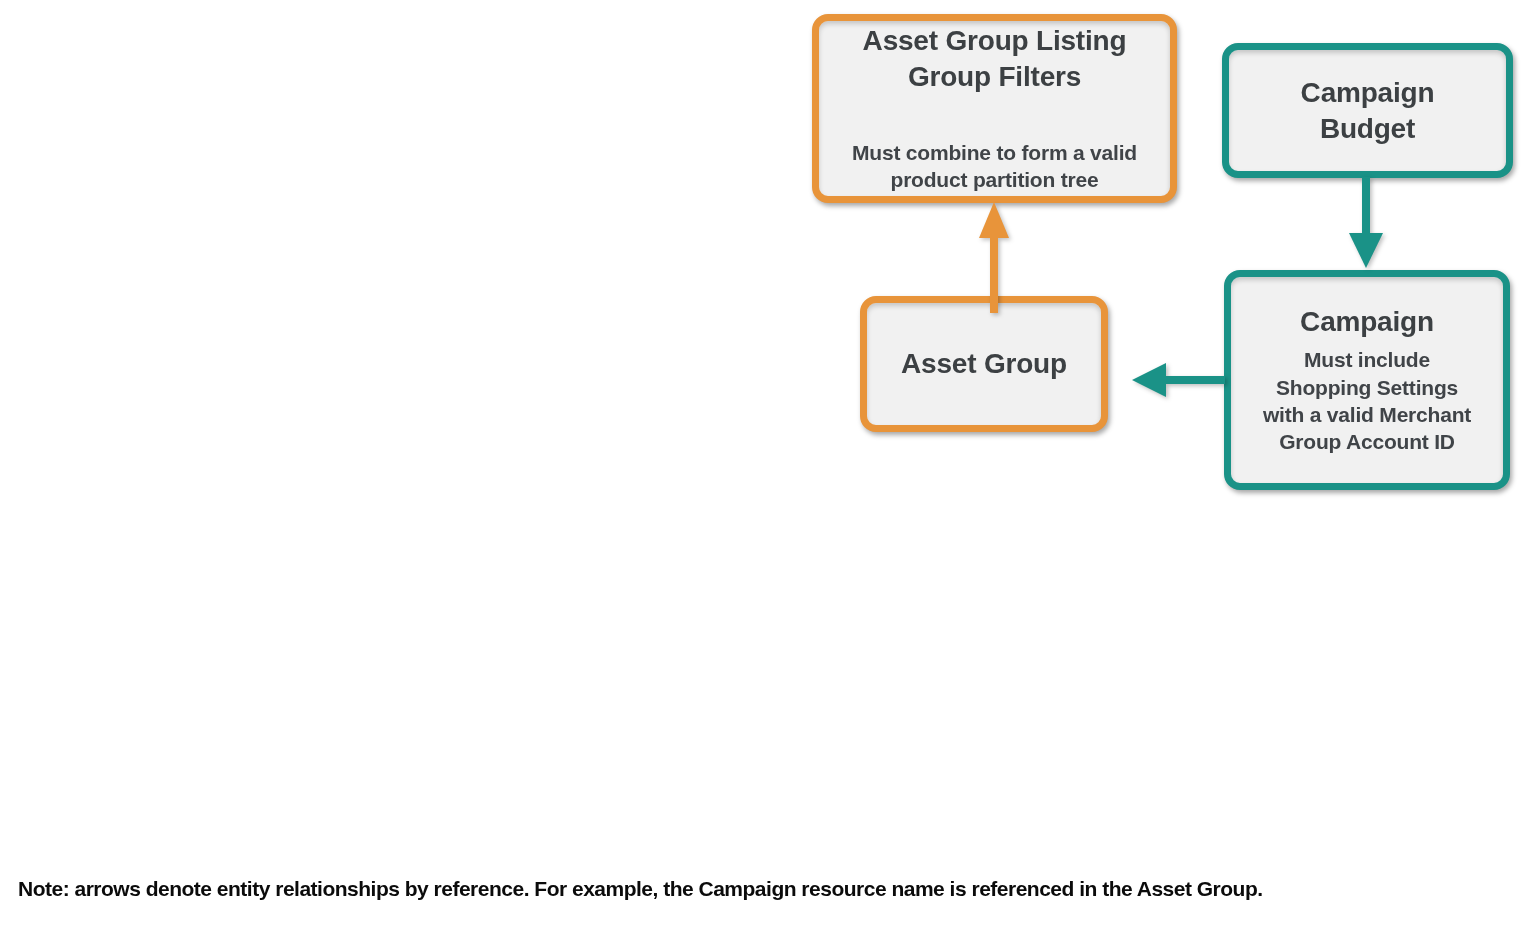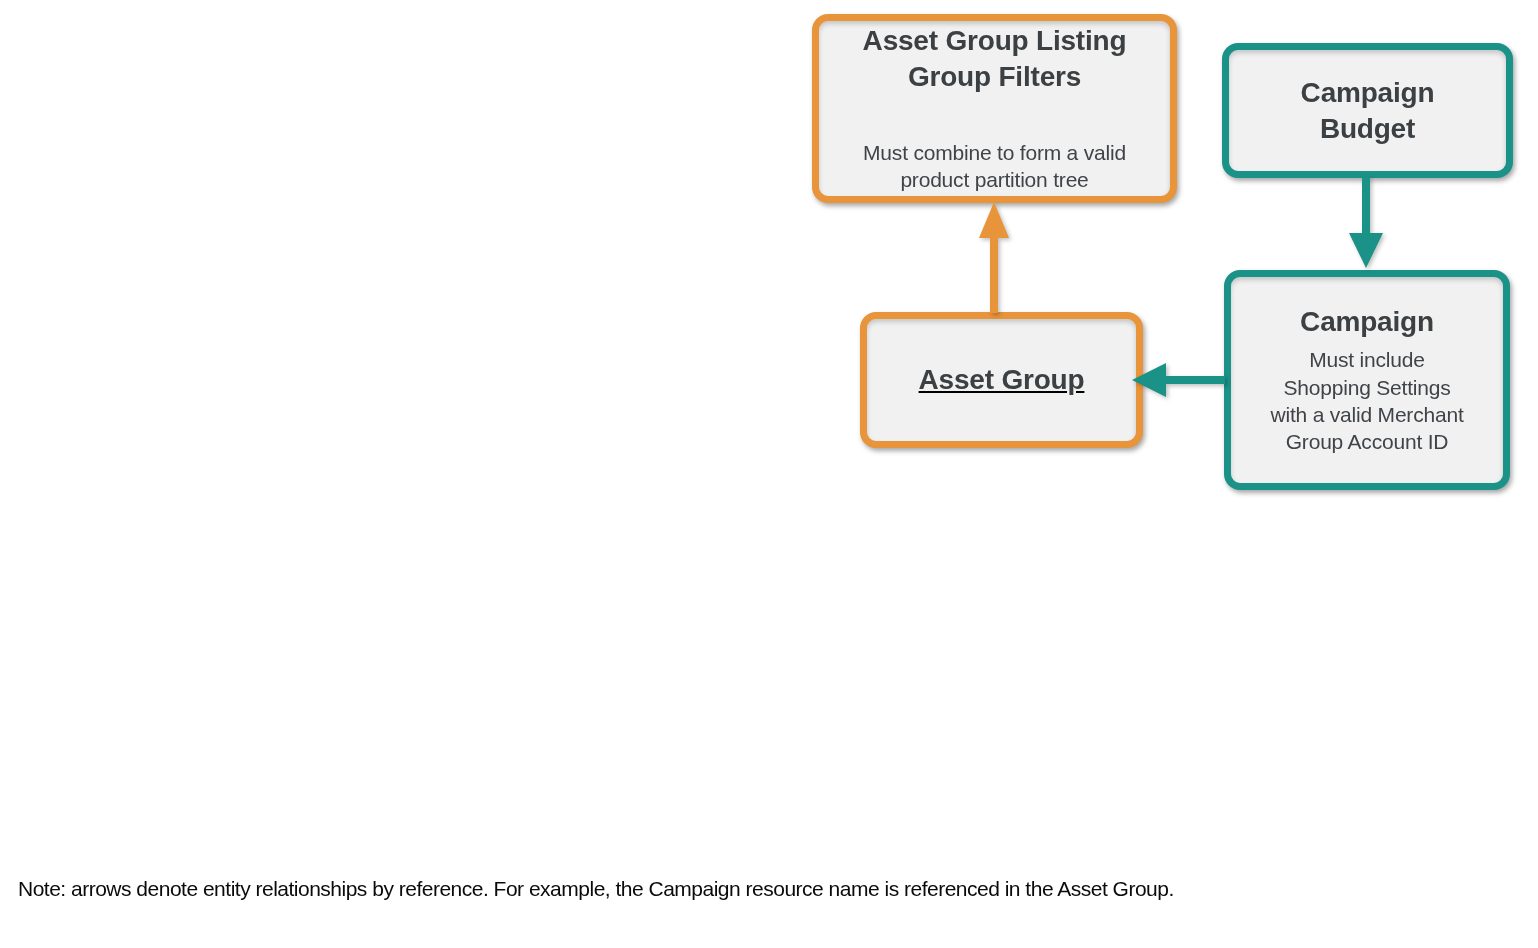--- a/index.html
+++ b/index.html
@@ -32,33 +32,33 @@
   .node-title {
     font-size: 28px;
     font-weight: bold;
     line-height: 1.28;
     color: var(--title-color);
     white-space: pre-line;
     letter-spacing: -0.2px;
   }
   .node-subtitle {
     font-size: 21px;
-    font-weight: 400;
+    font-weight: 700;
     line-height: 1.3;
     color: var(--subtitle-color);
     white-space: pre-line;
     margin-top: 6px;
     letter-spacing: -0.2px;
   }
 
   
   #node-listing-filters { left: 812px;  top: 14px;  width: 365px; height: 189px; gap: 38px; }
   #node-campaign-budget { left: 1222px; top: 43px;  width: 291px; height: 135px; }
   #node-campaign        { left: 1224px; top: 270px; width: 286px; height: 220px; }
-  #node-asset-group     { left: 860px;  top: 312px; width: 283px; height: 136px; text-decoration: underline; }
+  #node-asset-group     { left: 860px;  top: 296px; width: 248px; height: 136px; }
 
   
   .arrow { position: absolute; filter: drop-shadow(2px 2px 2px rgba(0,0,0,0.25)); }
   .shaft { position: absolute; }
   .head  { position: absolute; width: 0; height: 0; }
 
   .orange-fill { background: var(--orange); }
   .teal-fill   { background: var(--teal); }
 
   
@@ -86,21 +86,21 @@
     border-top: 17px solid transparent;
     border-bottom: 17px solid transparent;
     border-right: 34px solid var(--teal);
   }
 
   
   .note {
     position: absolute;
     left: 18px; top: 877px;
     font-size: 21px;
-    font-weight: normal;
+    font-weight: bold;
     letter-spacing: -0.5px;
     color: var(--note-color);
     white-space: nowrap;
   }
 </style>
 </head>
 <body>
 
 <div class="canvas">
 

